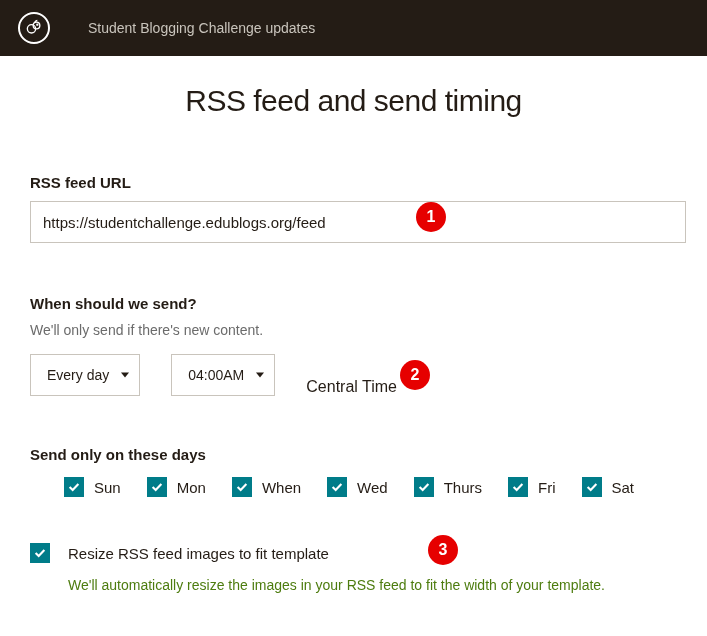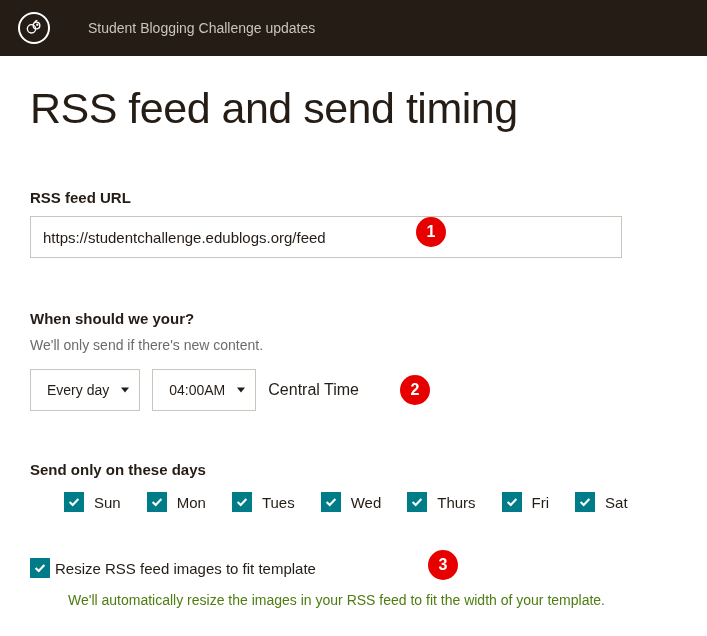--- a/index.html
+++ b/index.html
@@ -30,50 +30,51 @@
   .logo-circle svg { width: 20px; height: 20px; }
   .topbar-title {
     color: #c9c4bc;
     font-size: 14px;
     font-weight: 500;
   }
   .page {
     padding: 28px 30px 40px 30px;
   }
   h1.page-title {
-    font-size: 43px;
+    font-size: 30px;
     font-weight: 400;
     margin: 0 0 56px 0;
     letter-spacing: -0.5px;
+    text-align: center;
   }
   .section-label {
     font-size: 15px;
     font-weight: 600;
     margin: 0 0 10px 0;
   }
   .text-input {
-    width: 592px;
+    width: 656px;
     height: 42px;
     border: 1px solid #c9c4bc;
     padding: 0 12px;
     font-size: 15px;
     color: #241c15;
     outline: none;
   }
   .helper {
     font-size: 14px;
     color: #6b6b6b;
     margin: 8px 0 0 0;
   }
   .row-url { position: relative; margin-bottom: 52px; }
   .row-when { position: relative; margin-bottom: 50px; }
   .schedule-row {
     display: flex;
-    align-items: center;
-    gap: 12px;
+    align-items: flex-end;
+    gap: 31px;
     margin-top: 16px;
     position: relative;
   }
   .select-box {
     height: 42px;
     border: 1px solid #c9c4bc;
     background: #fff;
     padding: 0 30px 0 16px;
     font-size: 14px;
     display: flex;
@@ -114,21 +115,21 @@
     align-items: center;
     justify-content: center;
   }
   .chk-box svg { width: 14px; height: 14px; }
   .chk-label { font-size: 15px; }
   .row-days { margin-bottom: 46px; }
   .row-resize { position: relative; }
   .resize-row {
     display: flex;
     align-items: center;
-    gap: 5px;
+    gap: 18px;
   }
   .resize-label { font-size: 15px; }
   .resize-help {
     font-size: 14px;
     color: #4d7c0f;
     margin: 14px 0 0 38px;
   }
   .badge {
     position: absolute;
     width: 30px;
@@ -161,21 +162,21 @@
 <div class="page">
   <h1 class="page-title">RSS feed and send timing</h1>
 
   <div class="row-url">
     <div class="section-label">RSS feed URL</div>
     <input class="text-input" type="text" value="https://studentchallenge.edublogs.org/feed" style="">
     <div class="badge" style="left:386px; top:28px;">1</div>
   </div>
 
   <div class="row-when">
-    <div class="section-label">When should we your?</div>
+    <div class="section-label">When should we send?</div>
     <div class="helper">We'll only send if there's new content.</div>
     <div class="schedule-row">
       <div class="select-box">
         <span>Every day</span>
         <span class="chev"></span>
       </div>
       <div class="select-box" style="min-width:100px;">
         <span>04:00AM</span>
         <span class="chev"></span>
       </div>
@@ -202,21 +203,21 @@
             </svg>
           </span>
         <span class="chk-label">Mon</span>
       </label>
       <label class="chk">
         <span class="chk-box">
             <svg viewBox="0 0 16 16">
               <path d="M3 8 L6.5 11.5 L13 4.5" stroke="#fff" stroke-width="2.4" fill="none"></path>
             </svg>
           </span>
-        <span class="chk-label">Tues</span>
+        <span class="chk-label">When</span>
       </label>
       <label class="chk">
         <span class="chk-box">
             <svg viewBox="0 0 16 16">
               <path d="M3 8 L6.5 11.5 L13 4.5" stroke="#fff" stroke-width="2.4" fill="none"></path>
             </svg>
           </span>
         <span class="chk-label">Wed</span>
       </label>
       <label class="chk">

